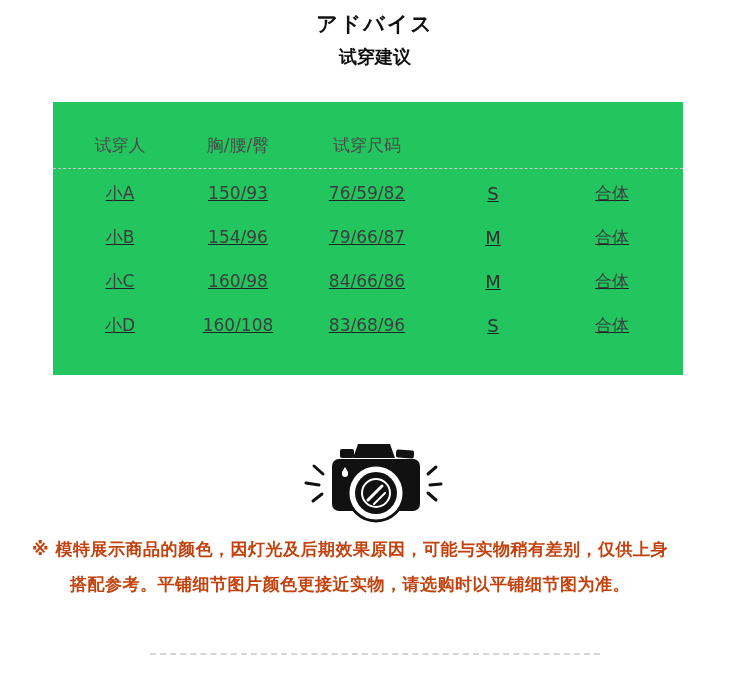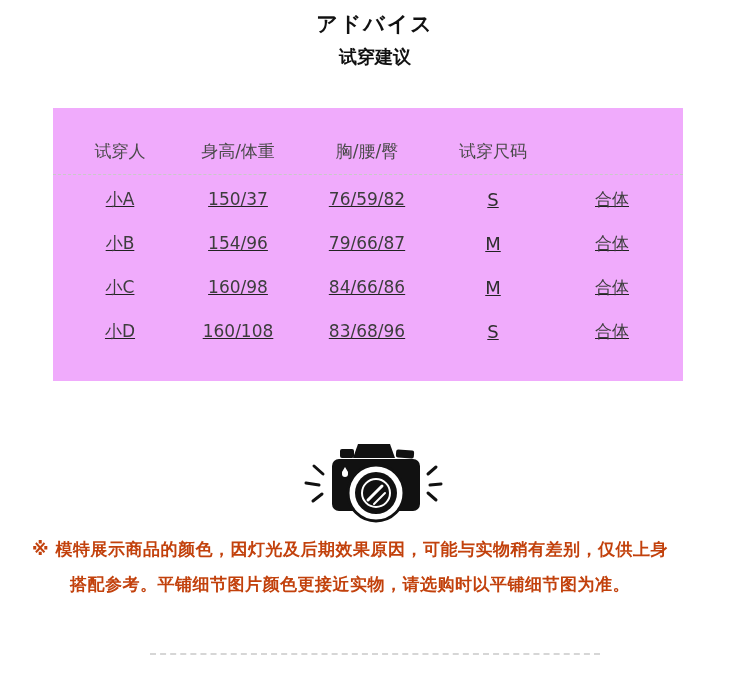--- a/index.html
+++ b/index.html
@@ -12,22 +12,22 @@
   .page-title {
     position:absolute; top:10px; left:0; width:750px;
     text-align:center; font-size:21px; font-weight:600;
     letter-spacing:2px; color:#111;
   }
   .page-subtitle {
     position:absolute; top:45px; left:0; width:750px;
     text-align:center; font-size:18px; font-weight:700; color:#111;
   }
   .panel {
-    position:absolute; left:53px; top:108px; width:630px; height:273px;
-    background:#f0abfc;
+    position:absolute; left:53px; top:102px; width:630px; height:273px;
+    background:#22c55e;
   }
   .grid-row {
     display:grid;
     grid-template-columns:134px 102px 156px 96px 142px;
     align-items:center;
   }
   .thead {
     height:67px;
     align-items:end;
     padding-bottom:11px;
@@ -57,28 +57,27 @@
 </style>
 </head>
 <body>
 
 <div class="page-title">アドバイス</div>
 <div class="page-subtitle">试穿建议</div>
 
 <div class="panel">
   <div class="grid-row thead">
     <span class="cell">试穿人</span>
-    <span class="cell">身高/体重</span>
     <span class="cell">胸/腰/臀</span>
     <span class="cell">试穿尺码</span>
   </div>
   <div class="tbody">
     <div class="grid-row trow">
       <span class="cell">小A</span>
-      <span class="cell">150/37</span>
+      <span class="cell">150/93</span>
       <span class="cell">76/59/82</span>
       <span class="cell size">S</span>
       <span class="cell">合体</span>
     </div>
     <div class="grid-row trow">
       <span class="cell">小B</span>
       <span class="cell">154/96</span>
       <span class="cell">79/66/87</span>
       <span class="cell size">M</span>
       <span class="cell">合体</span>

